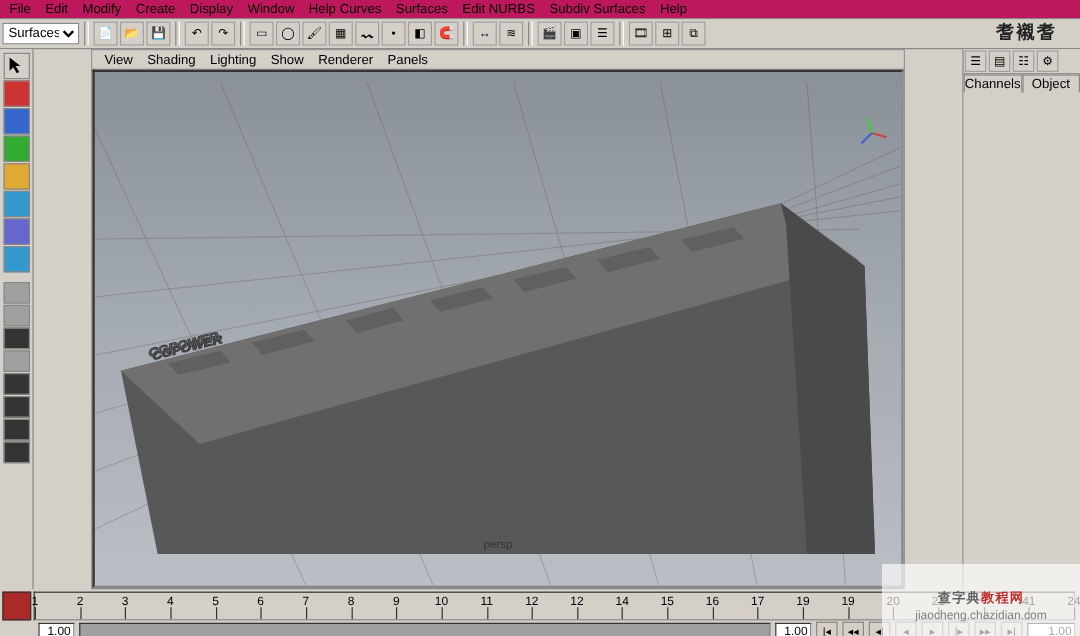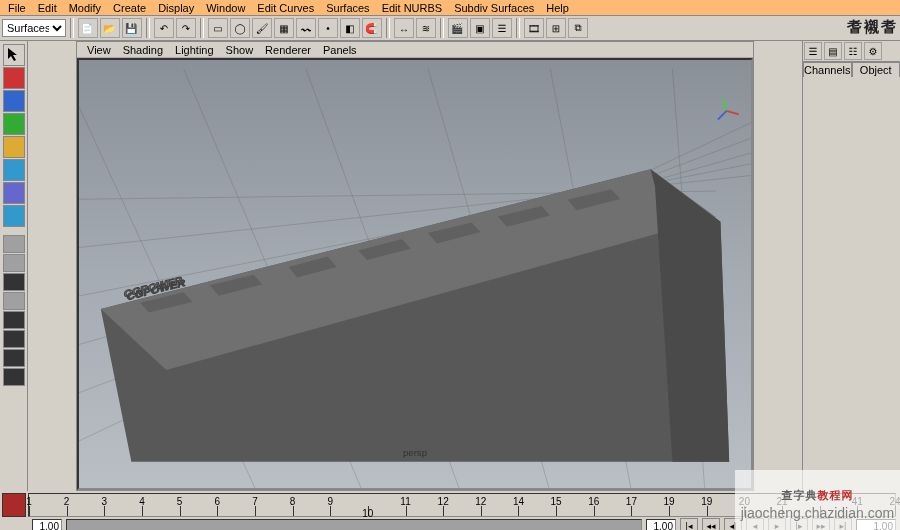--- a/index.html
+++ b/index.html
@@ -1,18 +1,18 @@
 <!DOCTYPE html>
 <html><head>
 <meta charset="utf-8">
 <style>
 * { margin: 0; padding: 0; box-sizing: border-box; font-family: "Microsoft Sans Serif", Arial, sans-serif; font-size: 11px; }
 body { width: 900px; height: 530px; background: #d4d0c8; overflow: hidden; position: relative; }
 
-.menubar { height: 16px; background: #fdba74; border-bottom: 1px solid #888; display: flex; align-items: center; padding-left: 2px; }
+.menubar { height: 16px; background: #be185d; border-bottom: 1px solid #888; display: flex; align-items: center; padding-left: 2px; }
 .menubar span { padding: 1px 6px; cursor: default; }
 
 .shelfbar { height: 25px; background: #d4d0c8; border-bottom: 1px solid #888; display: flex; align-items: center; padding-left: 2px; gap: 2px; }
 .module-select { width: 64px; height: 18px; border: 1px solid #888; background: white; font-size: 11px; }
 .shelf-btn { width: 20px; height: 20px; border: 1px solid #a0a0a0; background: #d4d0c8; display: inline-flex; align-items: center; justify-content: center; font-size: 10px; }
 .shelf-sep { width: 4px; height: 20px; border-left: 1px solid #888; border-right: 1px solid white; margin: 0 2px; }
 
 .main-row { display: flex; height: 450px; gap: 48px; }
 
 .toolbox { width: 28px; background: #d4d0c8; border-right: 1px solid #888; padding-top: 2px; }
@@ -46,37 +46,37 @@
 .timeline-wrap { flex: 1; }
 .timeline { height: 24px; background: #d4d0c8; border: 1px inset #888; position: relative; margin: 2px 4px 0 0; display: flex; }
 .timeline .tick { position: absolute; bottom: 0; width: 1px; height: 6px; background: #333; }
 .timeline .tick.major { height: 10px; }
 .timeline .ticklabel { position: absolute; top: 2px; font-size: 10px; transform: translateX(-50%); }
 .range-row { display: flex; align-items: center; gap: 4px; height: 18px; padding: 0 4px; }
 .range-row input { width: 30px; height: 14px; border: 1px inset #888; font-size: 10px; text-align: right; padding-right: 2px; }
 .range-bar { flex: 1; height: 14px; background: #a0a0a0; border: 1px inset #888; }
 .play-btn { width: 18px; height: 16px; border: 1px solid #888; background: #d4d0c8; font-size: 9px; text-align: center; line-height: 14px; }
 
-.cjk-icons { position: absolute; right: 2px; top: 18px; font-size: 15px; font-weight: bold; letter-spacing: 2px; color: #222; }
+.cjk-icons { position: absolute; right: 19px; top: 18px; font-size: 15px; font-weight: bold; letter-spacing: 2px; color: #222; }
 .watermark { position: absolute; right: 0; bottom: 0; width: 165px; height: 60px; background: rgba(255,255,255,0.65); display: flex; flex-direction: column; align-items: center; justify-content: center; font-family: "SimSun","Microsoft YaHei",sans-serif; }
 .watermark .big { font-size: 22px; font-weight: bold; color: #606060; letter-spacing: 1px;}
 .watermark .big .red { color: #c03030; }
-.watermark .small { font-size: 14px; color: #808080; }
+.watermark .small { font-size: 10px; color: #808080; }
 </style>
 </head>
 <body>
 
 <div class="menubar">
   <span>File</span>
   <span>Edit</span>
   <span>Modify</span>
   <span>Create</span>
   <span>Display</span>
   <span>Window</span>
-  <span>Edit Curves</span>
+  <span>Help Curves</span>
   <span>Surfaces</span>
   <span>Edit NURBS</span>
   <span>Subdiv Surfaces</span>
   <span>Help</span>
 </div>
 
 <div class="shelfbar">
   <select class="module-select">
     <option>Surfaces</option>
   </select>
@@ -224,21 +224,21 @@
         <div class="ticklabel" style="left: 17.3913%;">5</div>
         <div class="tick major" style="left: 21.7391%;"></div>
         <div class="ticklabel" style="left: 21.7391%;">6</div>
         <div class="tick major" style="left: 26.087%;"></div>
         <div class="ticklabel" style="left: 26.087%;">7</div>
         <div class="tick major" style="left: 30.4348%;"></div>
         <div class="ticklabel" style="left: 30.4348%;">8</div>
         <div class="tick major" style="left: 34.7826%;"></div>
         <div class="ticklabel" style="left: 34.7826%;">9</div>
         <div class="tick major" style="left: 39.1304%;"></div>
-        <div class="ticklabel" style="left: 39.1304%; margin-top: 12px;">10</div>
+        <div class="ticklabel" style="left: 39.1304%;">10</div>
         <div class="tick major" style="left: 43.4783%;"></div>
         <div class="ticklabel" style="left: 43.4783%;">11</div>
         <div class="tick major" style="left: 47.8261%;"></div>
         <div class="ticklabel" style="left: 47.8261%;">12</div>
         <div class="tick major" style="left: 52.1739%;"></div>
         <div class="ticklabel" style="left: 52.1739%;">12</div>
         <div class="tick major" style="left: 56.5217%;"></div>
         <div class="ticklabel" style="left: 56.5217%;">14</div>
         <div class="tick major" style="left: 60.8696%;"></div>
         <div class="ticklabel" style="left: 60.8696%;">15</div>

